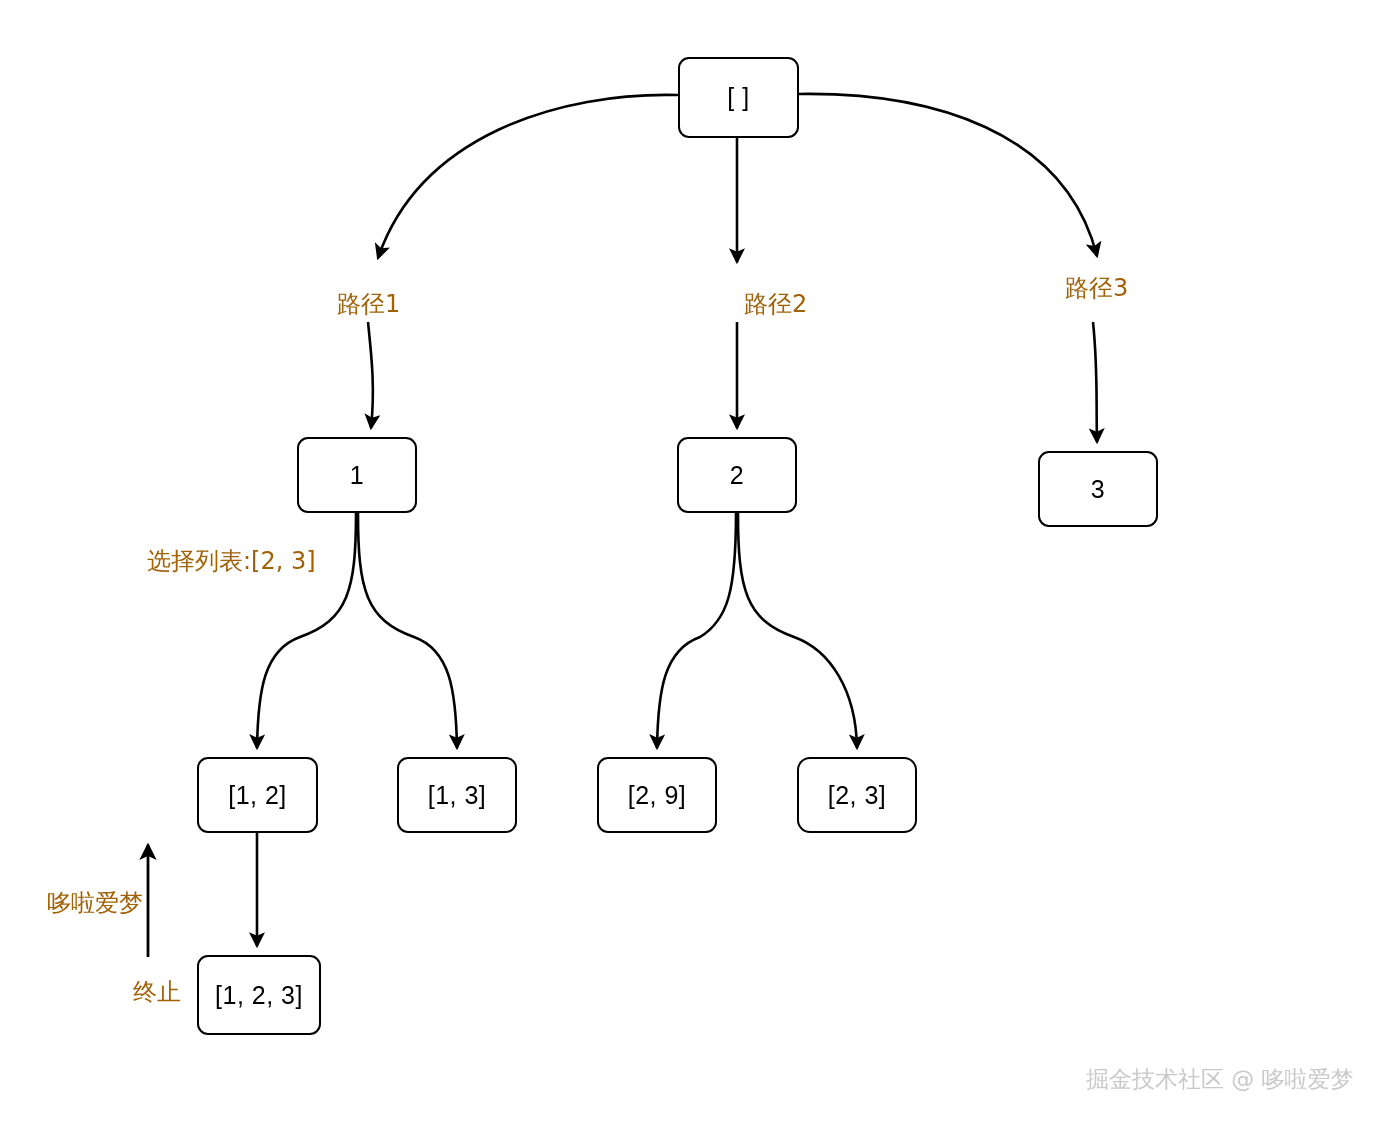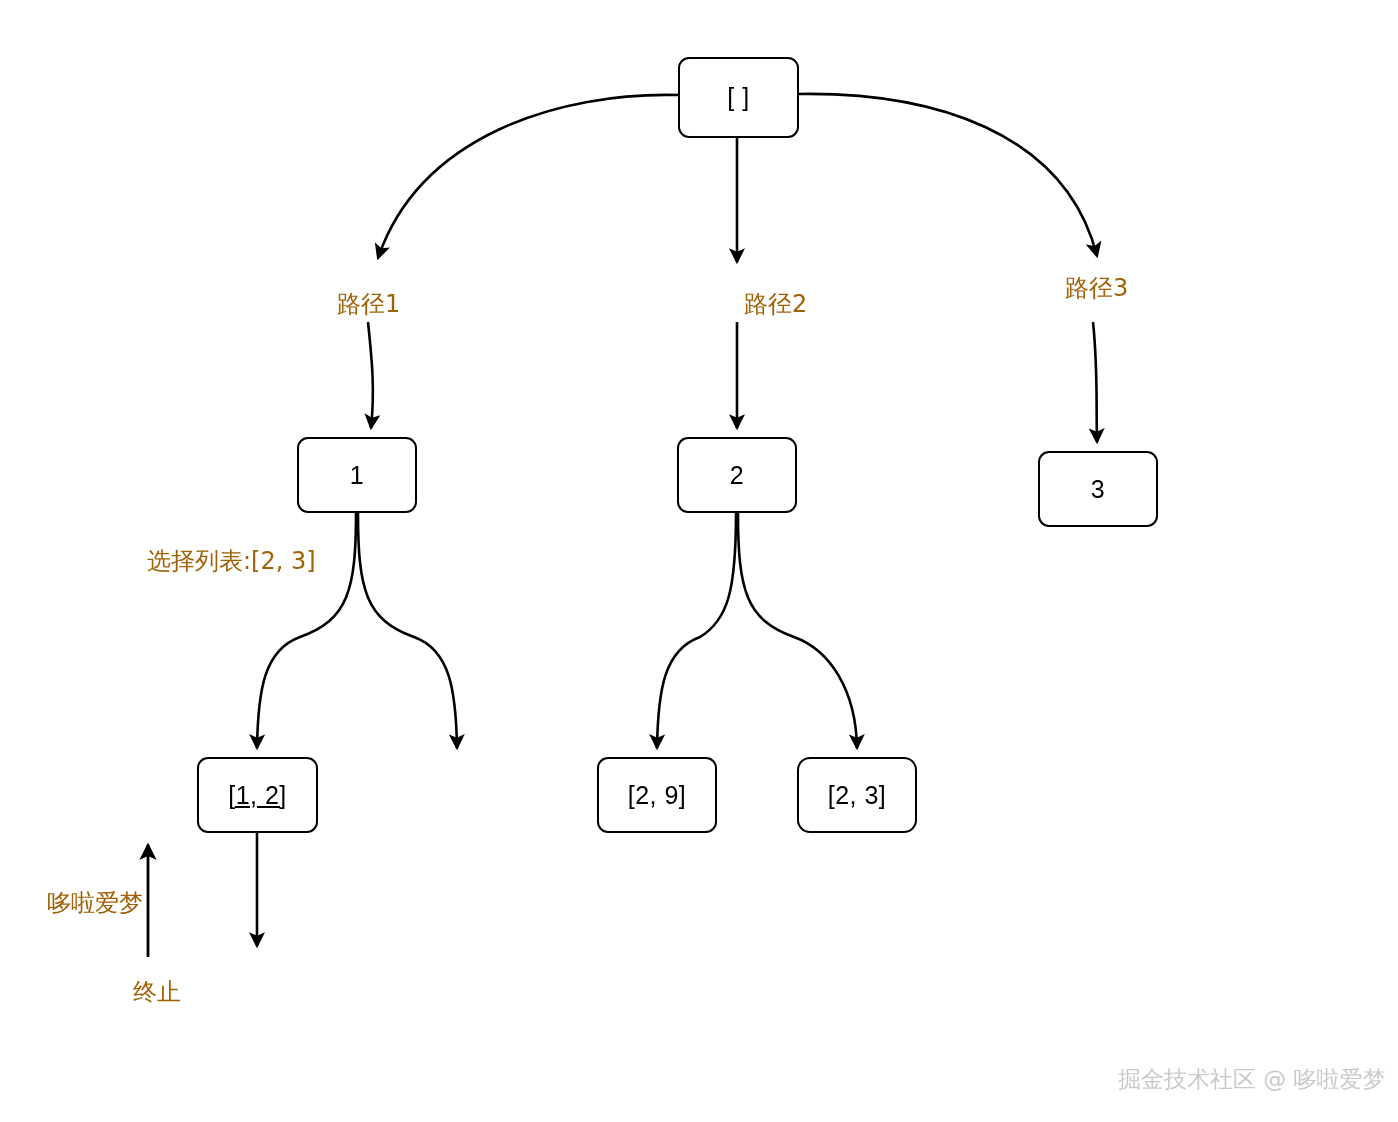--- a/index.html
+++ b/index.html
@@ -47,21 +47,20 @@
     white-space: nowrap;
     line-height: 1;
   }
   .watermark {
     position: absolute;
     color: #c9c9c9;
     font-size: 23px;
     font-family: "DejaVu Sans", "Liberation Sans", sans-serif;
     white-space: nowrap;
     line-height: 1;
-    margin-left: 32px;
   }
 </style>
 </head>
 <body>
 
 <div id="canvas">
 
   <svg id="edges" viewBox="0 0 1398 1122" xmlns="http://www.w3.org/2000/svg">
     <defs>
       <marker id="arrow" viewBox="0 0 10 10" refX="8.6" refY="5" markerWidth="6.2" markerHeight="6.2" orient="auto-start-reverse">
@@ -103,33 +102,39 @@
   </div>
 
   <div class="node" style="left:677px; top:437px; width:120px; height:76px;">
     <span>2</span>
   </div>
 
   <div class="node" style="left:1038px; top:451px; width:120px; height:76px;">
     <span>3</span>
   </div>
 
-  <div class="node" style="left:197px; top:757px; width:121px; height:76px;text-decoration:underline;">
+  <div class="node" style="left:197px; top:757px; width:121px; height:76px;">
     <span>[1, 2]</span>
   </div>
 
+  <div class="node" style="left:397px; top:757px; width:120px; height:76px;">
+    <span>[1, 3]</span>
+  </div>
 
   <div class="node" style="left:597px; top:757px; width:120px; height:76px;">
     <span>[2, 9]</span>
   </div>
 
   <div class="node" style="left:797px; top:757px; width:120px; height:76px;border-radius:13px;">
     <span>[2, 3]</span>
   </div>
 
+  <div class="node" style="left:197px; top:955px; width:124px; height:80px;">
+    <span>[1, 2, 3]</span>
+  </div>
 
   <div class="label" style="left:337px; top:292px;">路径1</div>
   <div class="label" style="left:744px; top:292px;">路径2</div>
   <div class="label" style="left:1065px; top:276px;">路径3</div>
 
   <div class="label" style="left:147px; top:549px;">选择列表:[2, 3]</div>
   <div class="label" style="left:47px; top:891px;">哆啦爱梦</div>
   <div class="label" style="left:133px; top:980px;">终止</div>
 
   <div class="watermark" style="left:1086px; top:1068px;">掘金技术社区 @ 哆啦爱梦</div>

